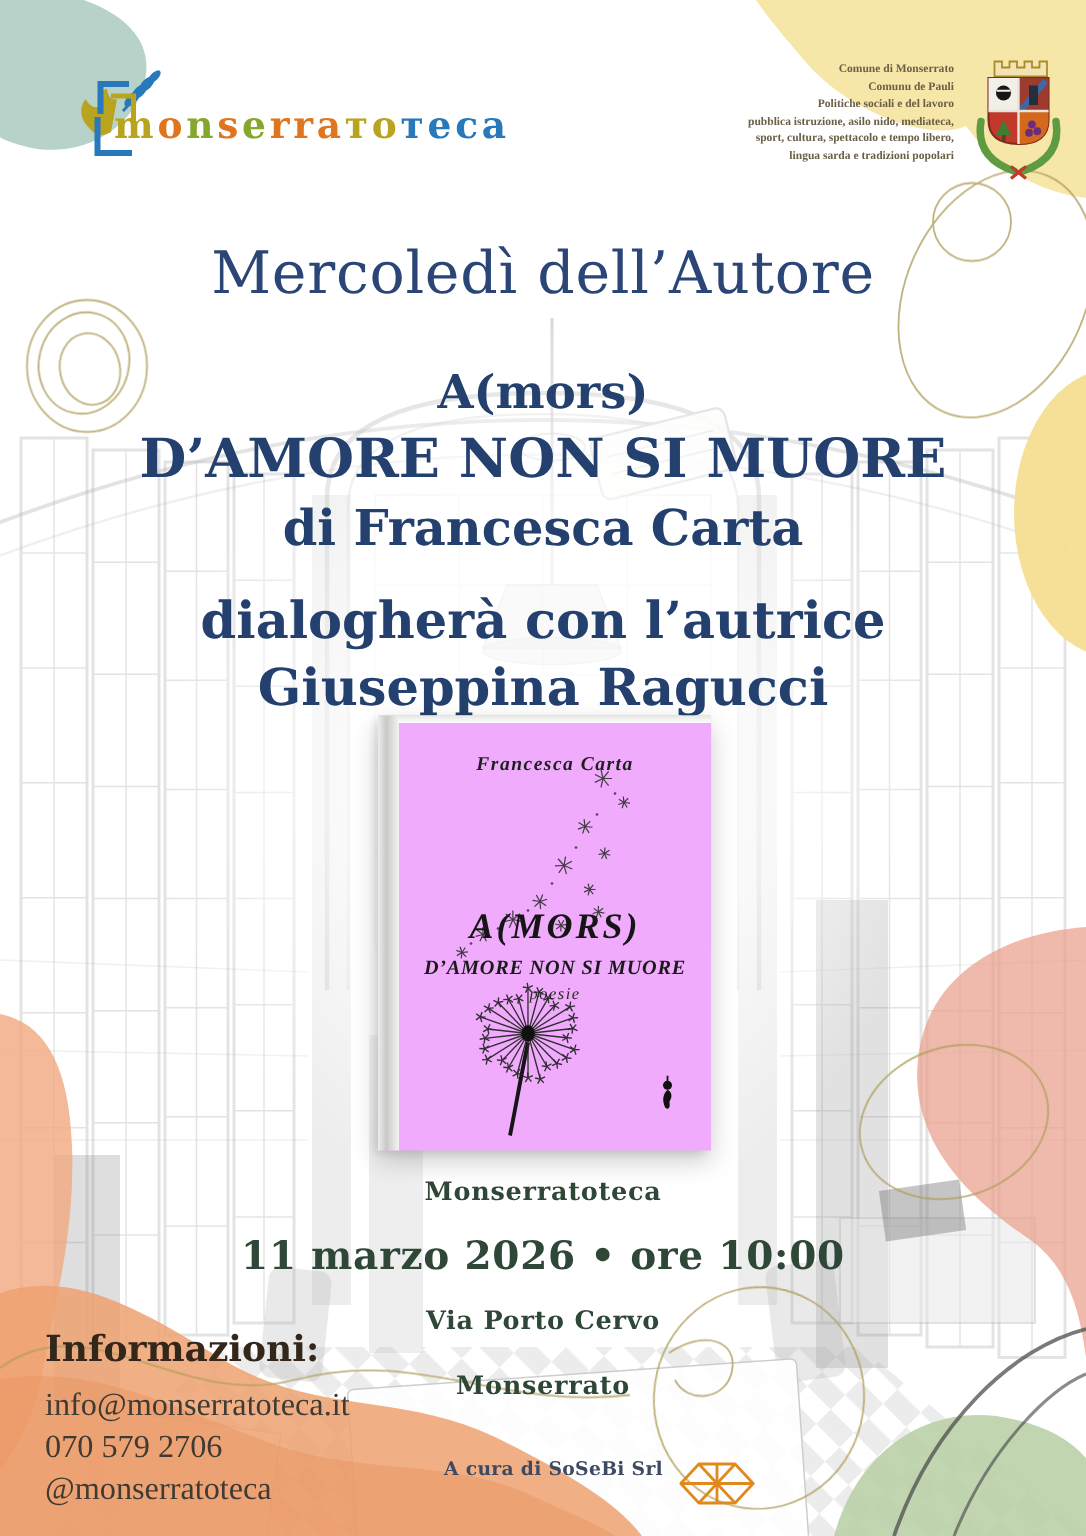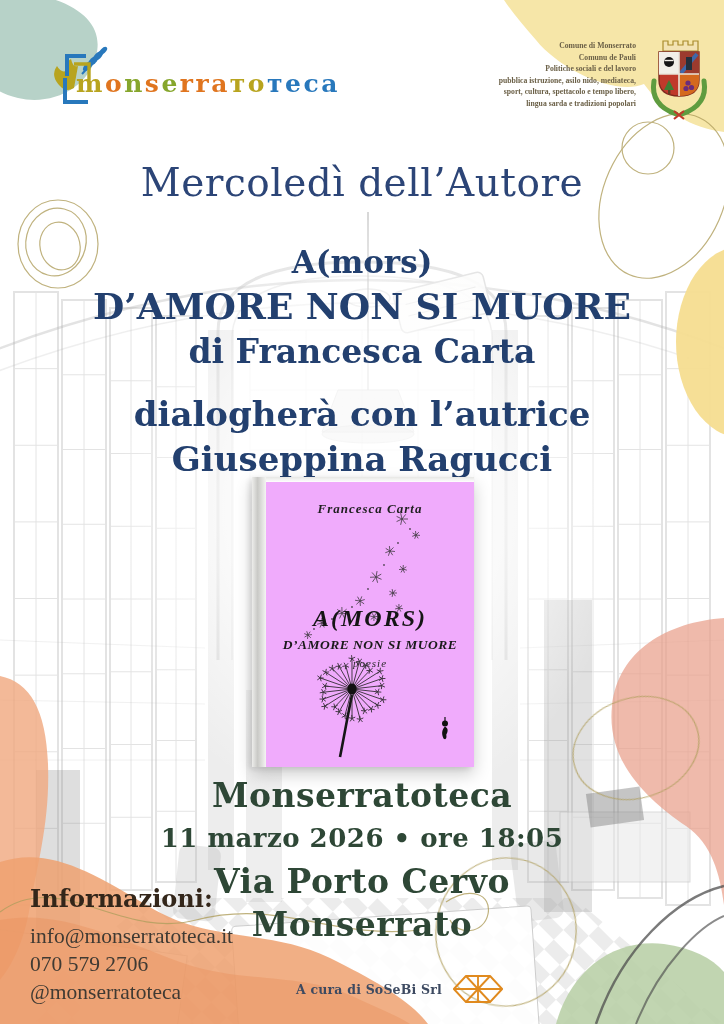--- a/index.html
+++ b/index.html
@@ -48,30 +48,30 @@
   .cover-subtitle{position:absolute;left:14px;right:0;top:160px;text-align:center;
         font-style:italic;font-weight:bold;font-size:13.5px;letter-spacing:0.5px;color:#1a1a1a;}
   .cover-genre{position:absolute;left:14px;right:0;top:180px;text-align:center;
         font-style:italic;font-size:11px;letter-spacing:1px;color:#2a2a2a;}
   .pub-mark{position:absolute;right:22px;bottom:26px;}
 
   
   .event-block{position:absolute;left:0;right:0;top:774px;text-align:center;
         font-family:"DejaVu Serif",serif;font-weight:bold;color:#2e4736;}
   .event-block div{line-height:43px;}
-  .ev-venue,.ev-street,.ev-city{font-size:33px;letter-spacing:0.5px;}
+  .ev-venue,.ev-street,.ev-city{font-size:17px;letter-spacing:0.5px;}
   .ev-date{font-size:26px;letter-spacing:0.5px;}
 
   
   .contact{position:absolute;left:30px;top:884px;}
   .contact-heading{font-family:"DejaVu Serif",serif;font-weight:bold;font-size:24px;color:#33261a;margin-bottom:9px;}
   .contact-line{font-size:21.5px;line-height:28px;color:#3f3a33;}
 
   
-  .credit{position:absolute;left:296px;top:971px;display:flex;align-items:center;}
+  .credit{position:absolute;left:296px;top:971px;display:flex;}
   .credit-text{font-family:"DejaVu Serif",serif;font-weight:bold;font-size:12.5px;color:#3d4a61;letter-spacing:0.2px;}
   .credit .sosebi{margin-left:10px;}
 </style>
 </head>
 <body>
 
 <div class="poster">
 
   <svg id="bg-photo" class="layer" width="724" height="1024" viewBox="0 0 724 1024">
     <defs>
@@ -571,21 +571,21 @@
       <div class="cover-genre">poesie</div>
       <svg class="pub-mark" width="14" height="24" viewBox="0 0 14 24">
         <line x1="7" y1="0" x2="7" y2="4" stroke="#111" stroke-width="1.2"></line>
         <circle cx="7" cy="6.5" r="3" fill="#111"></circle>
         <path d="M7,9.5 C3.5,13 3.5,17 5.5,21.5 C7.5,23 9,22 8.3,17.5 C10.5,14 10,11 7,9.5 Z" fill="#111"></path>
       </svg>
     </div>
 
     <div class="event-block">
       <div class="ev-venue">Monserratoteca</div>
-      <div class="ev-date">11 marzo 2026 • ore 18:05</div>
+      <div class="ev-date">11 marzo 2026 • ore 10:00</div>
       <div class="ev-street">Via Porto Cervo</div>
       <div class="ev-city">Monserrato</div>
     </div>
 
     <div class="contact">
       <div class="contact-heading">Informazioni:</div>
       <div class="contact-line">info@monserratoteca.it</div>
       <div class="contact-line">070 579 2706</div>
       <div class="contact-line">@monserratoteca</div>
     </div>

